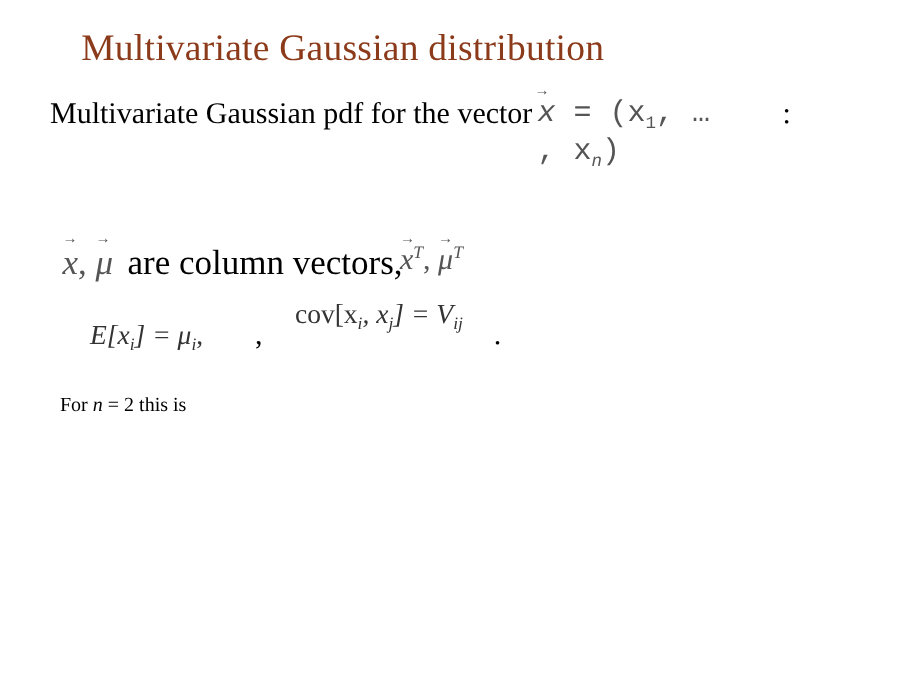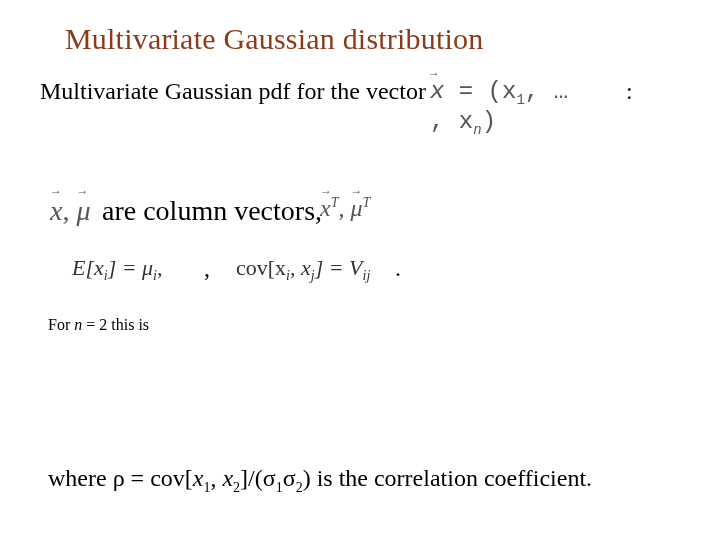--- a/index.html
+++ b/index.html
@@ -76,21 +76,21 @@
   }
   .line3-comma {
     position: absolute;
     left: 204px;
     top: 255px;
     font-size: 24px;
   }
   .line3-eq2 {
     position: absolute;
     left: 236px;
-    top: 255px;
+    top: 238px;
     font-size: 22px;
     color: #333;
   }
   .line3-period {
     position: absolute;
     left: 395px;
     top: 255px;
     font-size: 24px;
   }
   .line4 {
@@ -157,17 +157,14 @@
   <div class="line3-eq2">
     <span>cov[x</span><span class="sub ital">i</span><span class="ital">, x</span><span class="sub ital">j</span><span class="ital">] = V</span><span class="sub ital">ij</span>
   </div>
 
   <div class="line3-period">.</div>
 
   <div class="line4">
     <span>For </span><span class="ital">n</span><span> = 2 this is</span>
   </div>
 
-  <div class="line5-wrap">
-    <span>where ρ = cov[</span><span class="ital">x</span><span class="sub">1</span><span>, </span><span class="ital">x</span><span class="sub">2</span><span>]/(σ</span><span class="sub">1</span><span>σ</span><span class="sub">2</span><span>) is the correlation coefficient.</span>
-  </div>
 
 </div>
 
 </body></html>

